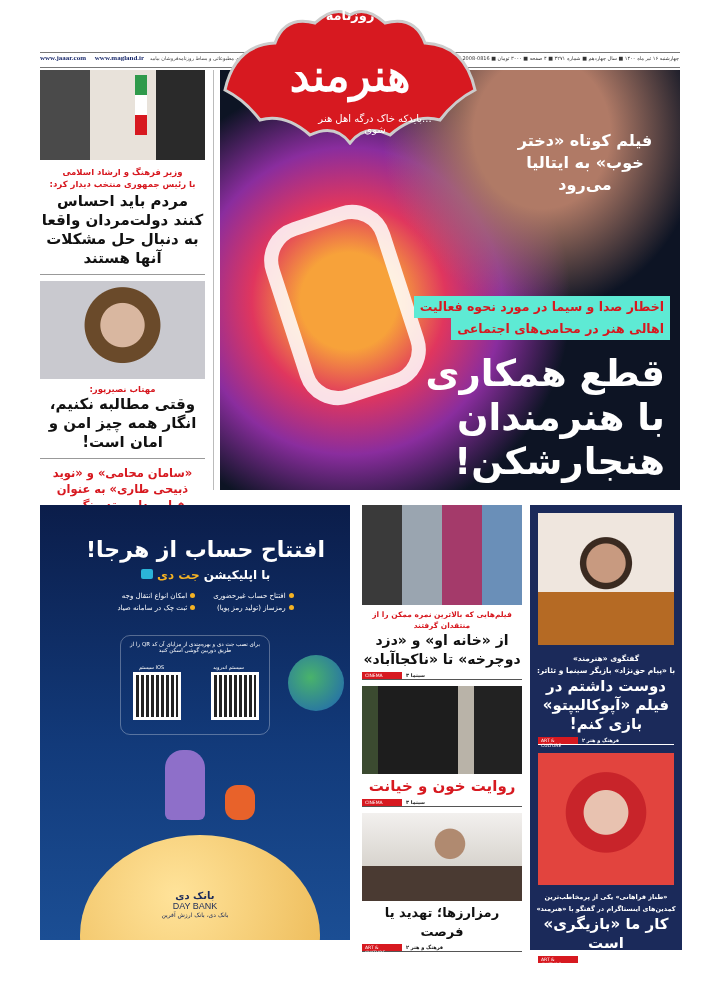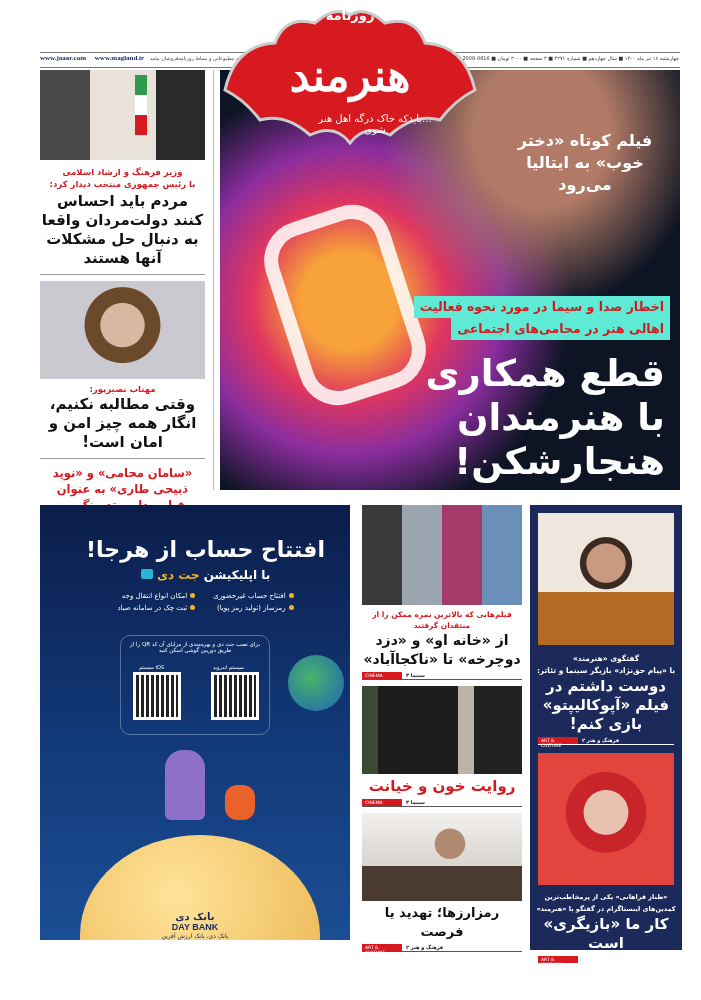--- a/index.html
+++ b/index.html
@@ -120,23 +120,23 @@
     <div style="color:#fff;font-size:5.5px;direction:rtl;text-align:center;padding:5px 8px 0;">برای نصب جت دی و بهره‌مندی از مزایای آن کد QR را از طریق دوربین گوشی اسکن کنید</div>
     <div class="abs" style="left:92px;top:28px;font-size:5px;color:#fff;">سیستم اندروید</div>
     <div class="abs" style="left:18px;top:28px;font-size:5px;color:#fff;">سیستم IOS</div>
     <div class="abs qr" style="left:90px;top:36px;width:48px;height:48px;"></div>
     <div class="abs qr" style="left:12px;top:36px;width:48px;height:48px;"></div>
   </div>
   <div class="abs" style="left:248px;top:150px;width:56px;height:56px;border-radius:50%;background:radial-gradient(circle at 40% 40%,#49b36b,#1e63b5);"></div>
   <div class="abs" style="left:40px;top:330px;width:240px;height:200px;border-radius:50%;background:radial-gradient(circle at 40% 30%,#ffe39a,#e9b24a);"></div>
   <div class="abs" style="left:125px;top:245px;width:40px;height:70px;background:#8e6fc9;border-radius:18px 18px 6px 6px;"></div>
   <div class="abs" style="left:185px;top:280px;width:30px;height:35px;background:#e8622a;border-radius:12px;"></div>
-  <div class="abs" style="left:100px;top:385px;width:110px;text-align:center;color:#1b2a5a;margin-top:21px;">
+  <div class="abs" style="left:100px;top:385px;width:110px;text-align:center;color:#1b2a5a;">
     <div style="font-weight:bold;font-size:10px;">بانک دی</div>
-    <div style="font-weight:bold;font-size:9px;font-family:'Liberation Sans',sans-serif;">DAY BANK</div>
+    <div style="font-weight:normal;font-size:9px;font-family:'Liberation Sans',sans-serif;">DAY BANK</div>
     <div style="font-size:6px;direction:rtl;">بانک دی، بانک ارزش آفرین</div>
   </div>
 </div>
 
 <div class="abs mcol">
   <div class="photo" style="height:100px;background:linear-gradient(90deg,#3a3a3a 0 25%,#9aa5b0 25% 50%,#a43a6a 50% 75%,#6a8fb8 75%);"></div>
   <div class="kicker" style="margin-top:4px;font-size:7.5px;line-height:11px">فیلم‌هایی که بالاترین نمره ممکن را از منتقدان گرفتند</div>
   <div class="head-l" style="font-size:14px;line-height:19px">از «خانه او» و «دزد دوچرخه» تا «ناکجاآباد»</div>
   <div class="section-tag" style="margin-top:3px">
       <span class="en">CINEMA</span>

